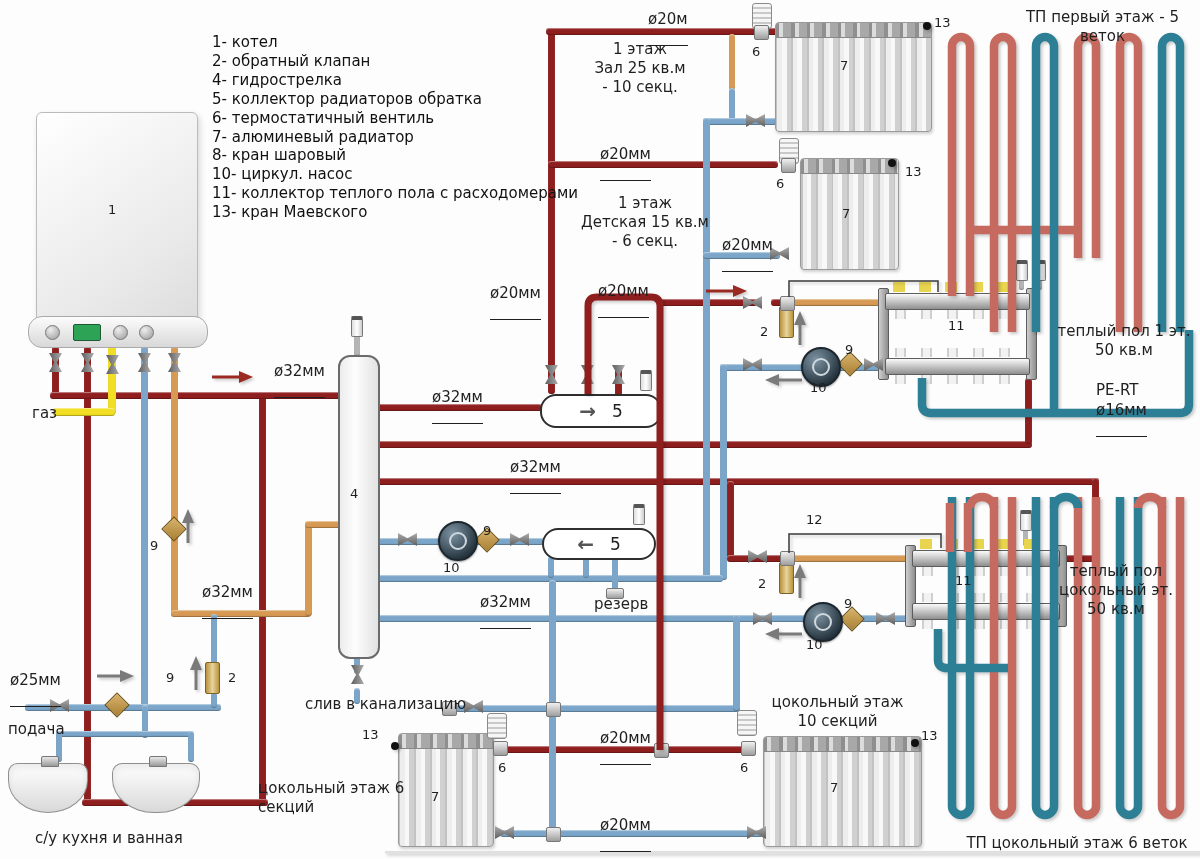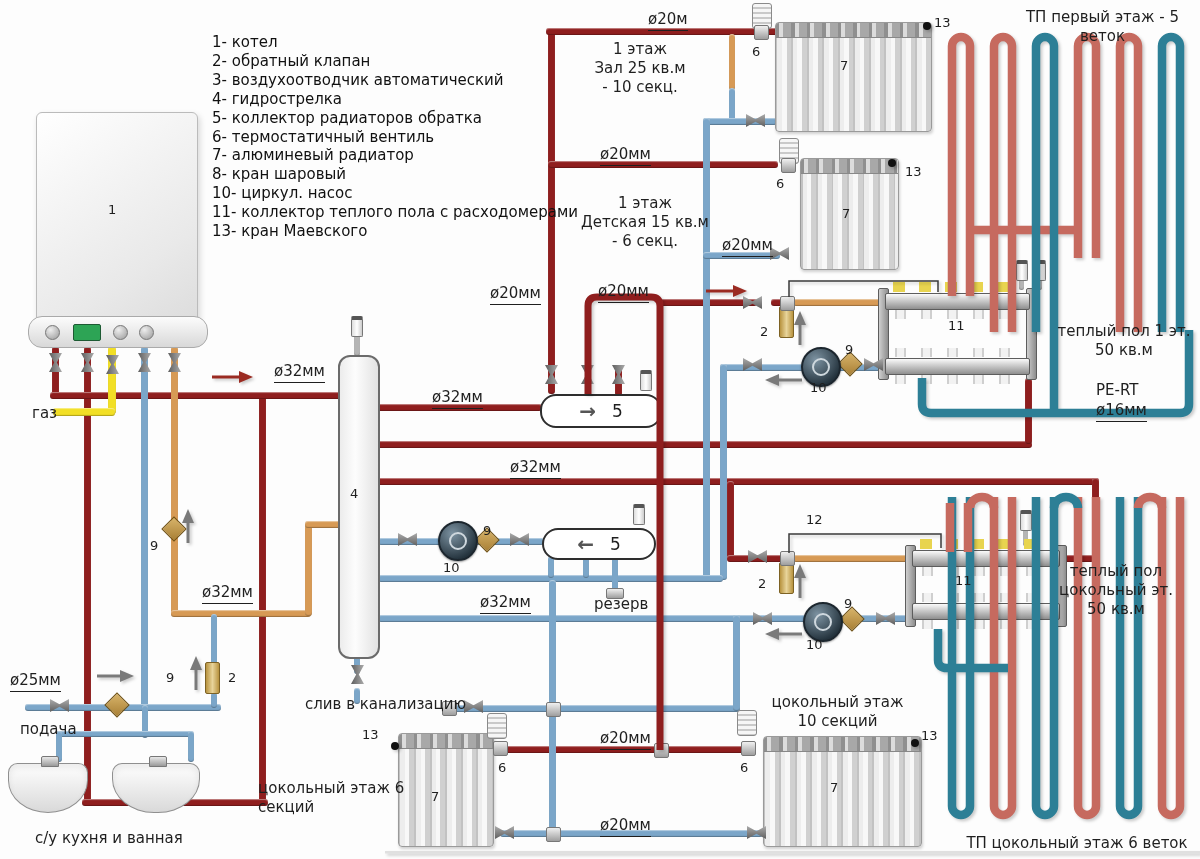--- a/index.html
+++ b/index.html
@@ -2,21 +2,21 @@
 <html><head>
 <meta charset="utf-8">
 <style>
   html,body{margin:0;padding:0}
   #c{position:relative;width:1200px;height:859px;background:#fdfdfd;font-family:"DejaVu Sans",sans-serif;overflow:hidden}
   .ph,.pv{position:absolute;border-radius:3px;box-shadow:inset 0 1px 1px rgba(255,255,255,.45),inset 0 -1px 1px rgba(0,0,0,.28)}
   .ph{height:7px}.pv{width:7px}
   .red{background:#8f1e1e}.blu{background:#7ba6c9}.org{background:#d79a55}.yel{background:#f2df25}.gry{background:#b5b5b5}
   .lb{position:absolute;font-size:15px;color:#1f1f1f;white-space:pre-line;line-height:1.28}
   .ctr{text-align:center}
-  .un{border-bottom:1.6px solid #1f1f1f;padding-bottom:1px}
+  .un{border-bottom:1.6px solid #1f1f1f;padding-bottom:16px}
   .num{font-size:13px}
   .vb{position:absolute;width:19px;height:13px;background:linear-gradient(#ababab,#5f5f5f);clip-path:polygon(0 0,50% 40%,100% 0,100% 100%,50% 60%,0 100%)}
   .vv{transform:rotate(90deg)}
   .fit{position:absolute;width:13px;height:13px;background:linear-gradient(#f0f0f0,#9e9e9e);border:1px solid #777;border-radius:2px}
   .flt{position:absolute;width:16px;height:16px;background:linear-gradient(135deg,#d8b46a,#a87f35);border:1px solid #6e5014;transform:rotate(45deg)}
   .cv{position:absolute;width:13px;height:30px;background:linear-gradient(90deg,#b8933f,#e8d49a,#b8933f);border:1px solid #7d6224;border-radius:2px}
   .av{position:absolute;width:10px;height:16px;background:linear-gradient(90deg,#ddd,#fff,#ccc);border:1px solid #777;border-top:4px solid #555;border-radius:2px}
   .pump{position:absolute;width:36px;height:36px;border-radius:50%;background:radial-gradient(circle at 35% 30%,#7d93a2,#24333d 75%);border:2px solid #1c262e;box-shadow:0 1px 2px rgba(0,0,0,.4)}
   .rotor{position:absolute;inset:9px;border-radius:50%;border:2px solid #cfd8de}
   .thead{position:absolute;width:18px;height:24px;background:repeating-linear-gradient(180deg,#f6f6f6 0 3px,#c9c9c9 3px 5px);border:1px solid #8a8a8a;border-radius:3px}
@@ -289,21 +289,20 @@
     <circle cx="892" cy="163" r="4" fill="#111"></circle>
     <circle cx="395" cy="746" r="4" fill="#111"></circle>
     <circle cx="915" cy="743" r="4" fill="#111"></circle>
 
     <rect x="385" y="851" width="815" height="2.5" fill="#e0e0e0"></rect>
   </svg>
 
   <div style="position:absolute;left:212px;top:33px;font-size:15px;line-height:18.9px;color:#111;font-weight:500">
     <div>1- котел</div>
     <div>2- обратный клапан</div>
-    <div>3- воздухоотводчик автоматический</div>
     <div>4- гидрострелка</div>
     <div>5- коллектор радиаторов обратка</div>
     <div>6- термостатичный вентиль</div>
     <div>7- алюминевый радиатор</div>
     <div>8- кран шаровый</div>
     <div>10- циркул. насос</div>
     <div>11- коллектор теплого пола с расходомерами</div>
     <div>13- кран Маевского</div>
   </div>
 
@@ -347,21 +346,21 @@
   <span class="lb un" style="left:480px;top:593px">ø32мм</span>
   <span class="lb num" style="left:806px;top:512px">12</span>
   <span class="lb num" style="left:758px;top:576px">2</span>
   <span class="lb num" style="left:844px;top:596px">9</span>
   <span class="lb num" style="left:806px;top:637px">10</span>
   <span class="lb num" style="left:955px;top:573px">11</span>
   <span class="lb ctr" style="left:1048px;top:562px;width:136px">теплый пол
 цокольный эт.
 50 кв.м</span>
   <span class="lb un" style="left:10px;top:671px">ø25мм</span>
-  <span class="lb" style="left:20px;top:720px">подача</span>
+  <span class="lb" style="left:8px;top:720px">подача</span>
   <span class="lb num" style="left:166px;top:670px">9</span>
   <span class="lb num" style="left:228px;top:670px">2</span>
   <span class="lb" style="left:305px;top:695px">слив в канализацию</span>
   <span class="lb num" style="left:362px;top:727px">13</span>
   <span class="lb" style="left:258px;top:779px">цокольный этаж 6
 секций</span>
   <span class="lb num" style="left:431px;top:789px">7</span>
   <span class="lb num" style="left:498px;top:760px">6</span>
   <span class="lb un" style="left:600px;top:729px">ø20мм</span>
   <span class="lb un" style="left:600px;top:816px">ø20мм</span>

